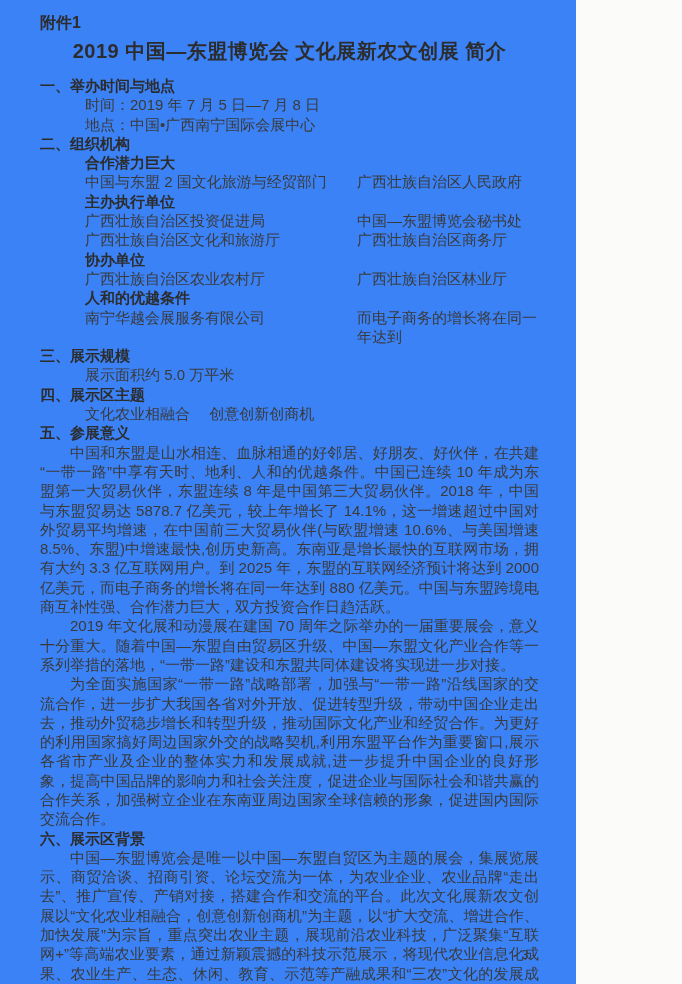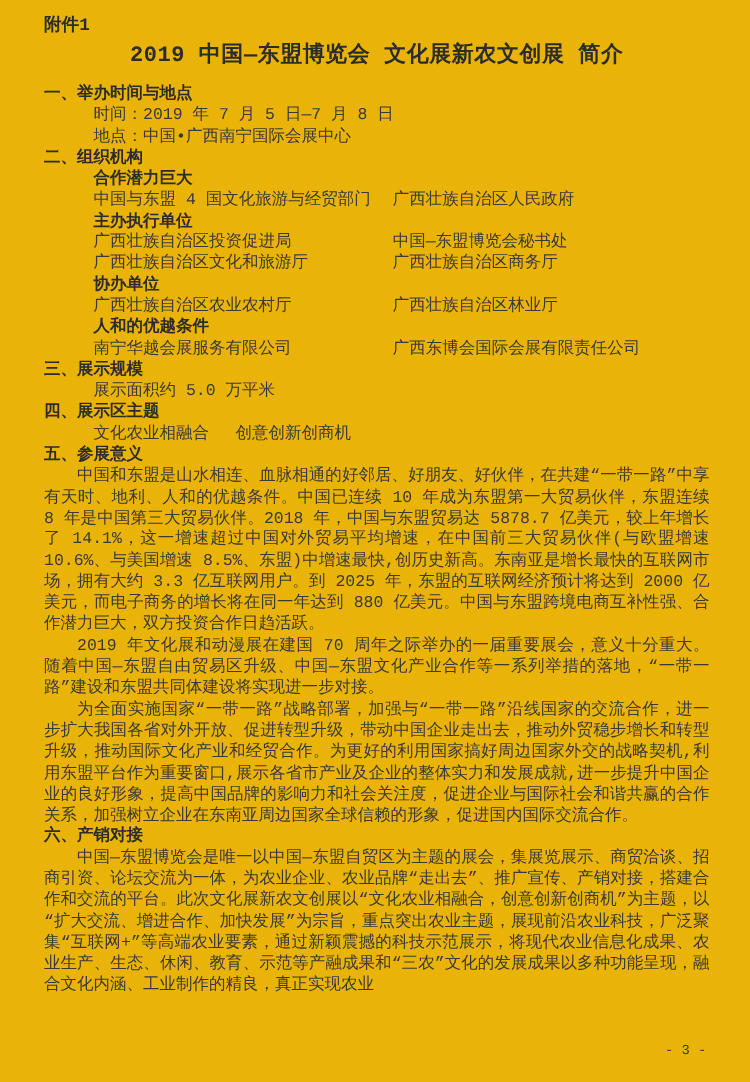--- a/index.html
+++ b/index.html
@@ -2,26 +2,26 @@
 <html lang="zh"><head>
 <meta charset="utf-8">
 <style>
   html, body {
     margin: 0;
     padding: 0;
     background: #fbfbfa;
   }
   .page {
     position: relative;
-    width: 682px;
+    width: 576px;
     height: 984px;
     box-sizing: border-box;
-    background: #eab308;
+    background: #3b82f6;
     padding: 12px 37px 0 40px;
-    font-family: Liberation Mono, monospace;
+    font-family: Liberation Sans, sans-serif;
     color: #3a3a3a;
     overflow: hidden;
   }
   .attachment {
     font-size: 16px;
     font-weight: bold;
     color: #2c2c2c;
     line-height: 22px;
   }
   .doc-title {
@@ -87,21 +87,21 @@
   <div class="body-block">
 
     <div class="sec-heading">一、举办时间与地点</div>
     <div class="indent">时间：2019 年 7 月 5 日—7 月 8 日</div>
     <div class="indent">地点：中国•广西南宁国际会展中心</div>
 
     <div class="sec-heading">二、组织机构</div>
 
     <div class="role-heading">合作潜力巨大</div>
     <div class="org-row">
-      <span class="org-c1">中国与东盟 4 国文化旅游与经贸部门</span>
+      <span class="org-c1">中国与东盟 2 国文化旅游与经贸部门</span>
       <span class="org-c2">广西壮族自治区人民政府</span>
     </div>
 
     <div class="role-heading">主办执行单位</div>
     <div class="org-row">
       <span class="org-c1">广西壮族自治区投资促进局</span>
       <span class="org-c2">中国—东盟博览会秘书处</span>
     </div>
     <div class="org-row">
       <span class="org-c1">广西壮族自治区文化和旅游厅</span>
@@ -110,34 +110,34 @@
 
     <div class="role-heading">协办单位</div>
     <div class="org-row">
       <span class="org-c1">广西壮族自治区农业农村厅</span>
       <span class="org-c2">广西壮族自治区林业厅</span>
     </div>
 
     <div class="role-heading">人和的优越条件</div>
     <div class="org-row">
       <span class="org-c1">南宁华越会展服务有限公司</span>
-      <span class="org-c2">广西东博会国际会展有限责任公司</span>
+      <span class="org-c2">而电子商务的增长将在同一年达到</span>
     </div>
 
     <div class="sec-heading">三、展示规模</div>
     <div class="indent">展示面积约 5.0 万平米</div>
 
     <div class="sec-heading">四、展示区主题</div>
     <div class="indent">文化农业相融合　 创意创新创商机</div>
 
     <div class="sec-heading">五、参展意义</div>
     <p class="para">中国和东盟是山水相连、血脉相通的好邻居、好朋友、好伙伴，在共建“一带一路”中享有天时、地利、人和的优越条件。中国已连续 10 年成为东盟第一大贸易伙伴，东盟连续 8 年是中国第三大贸易伙伴。2018 年，中国与东盟贸易达 5878.7 亿美元，较上年增长了 14.1%，这一增速超过中国对外贸易平均增速，在中国前三大贸易伙伴(与欧盟增速 10.6%、与美国增速 8.5%、东盟)中增速最快,创历史新高。东南亚是增长最快的互联网市场，拥有大约 3.3 亿互联网用户。到 2025 年，东盟的互联网经济预计将达到 2000 亿美元，而电子商务的增长将在同一年达到 880 亿美元。中国与东盟跨境电商互补性强、合作潜力巨大，双方投资合作日趋活跃。</p>
     <p class="para">2019 年文化展和动漫展在建国 70 周年之际举办的一届重要展会，意义十分重大。随着中国—东盟自由贸易区升级、中国—东盟文化产业合作等一系列举措的落地，“一带一路”建设和东盟共同体建设将实现进一步对接。</p>
     <p class="para">为全面实施国家“一带一路”战略部署，加强与“一带一路”沿线国家的交流合作，进一步扩大我国各省对外开放、促进转型升级，带动中国企业走出去，推动外贸稳步增长和转型升级，推动国际文化产业和经贸合作。为更好的利用国家搞好周边国家外交的战略契机,利用东盟平台作为重要窗口,展示各省市产业及企业的整体实力和发展成就,进一步提升中国企业的良好形象，提高中国品牌的影响力和社会关注度，促进企业与国际社会和谐共赢的合作关系，加强树立企业在东南亚周边国家全球信赖的形象，促进国内国际交流合作。</p>
 
-    <div class="sec-heading">六、产销对接</div>
+    <div class="sec-heading">六、展示区背景</div>
     <p class="para">中国—东盟博览会是唯一以中国—东盟自贸区为主题的展会，集展览展示、商贸洽谈、招商引资、论坛交流为一体，为农业企业、农业品牌“走出去”、推广宣传、产销对接，搭建合作和交流的平台。此次文化展新农文创展以“文化农业相融合，创意创新创商机”为主题，以“扩大交流、增进合作、加快发展”为宗旨，重点突出农业主题，展现前沿农业科技，广泛聚集“互联网+”等高端农业要素，通过新颖震撼的科技示范展示，将现代农业信息化成果、农业生产、生态、休闲、教育、示范等产融成果和“三农”文化的发展成果以多种功能呈现，融合文化内涵、工业制作的精良，真正实现农业</p>
 
   </div>
 
   <div class="page-num">- 3 -</div>
 
 </div>
 
 </body></html>

